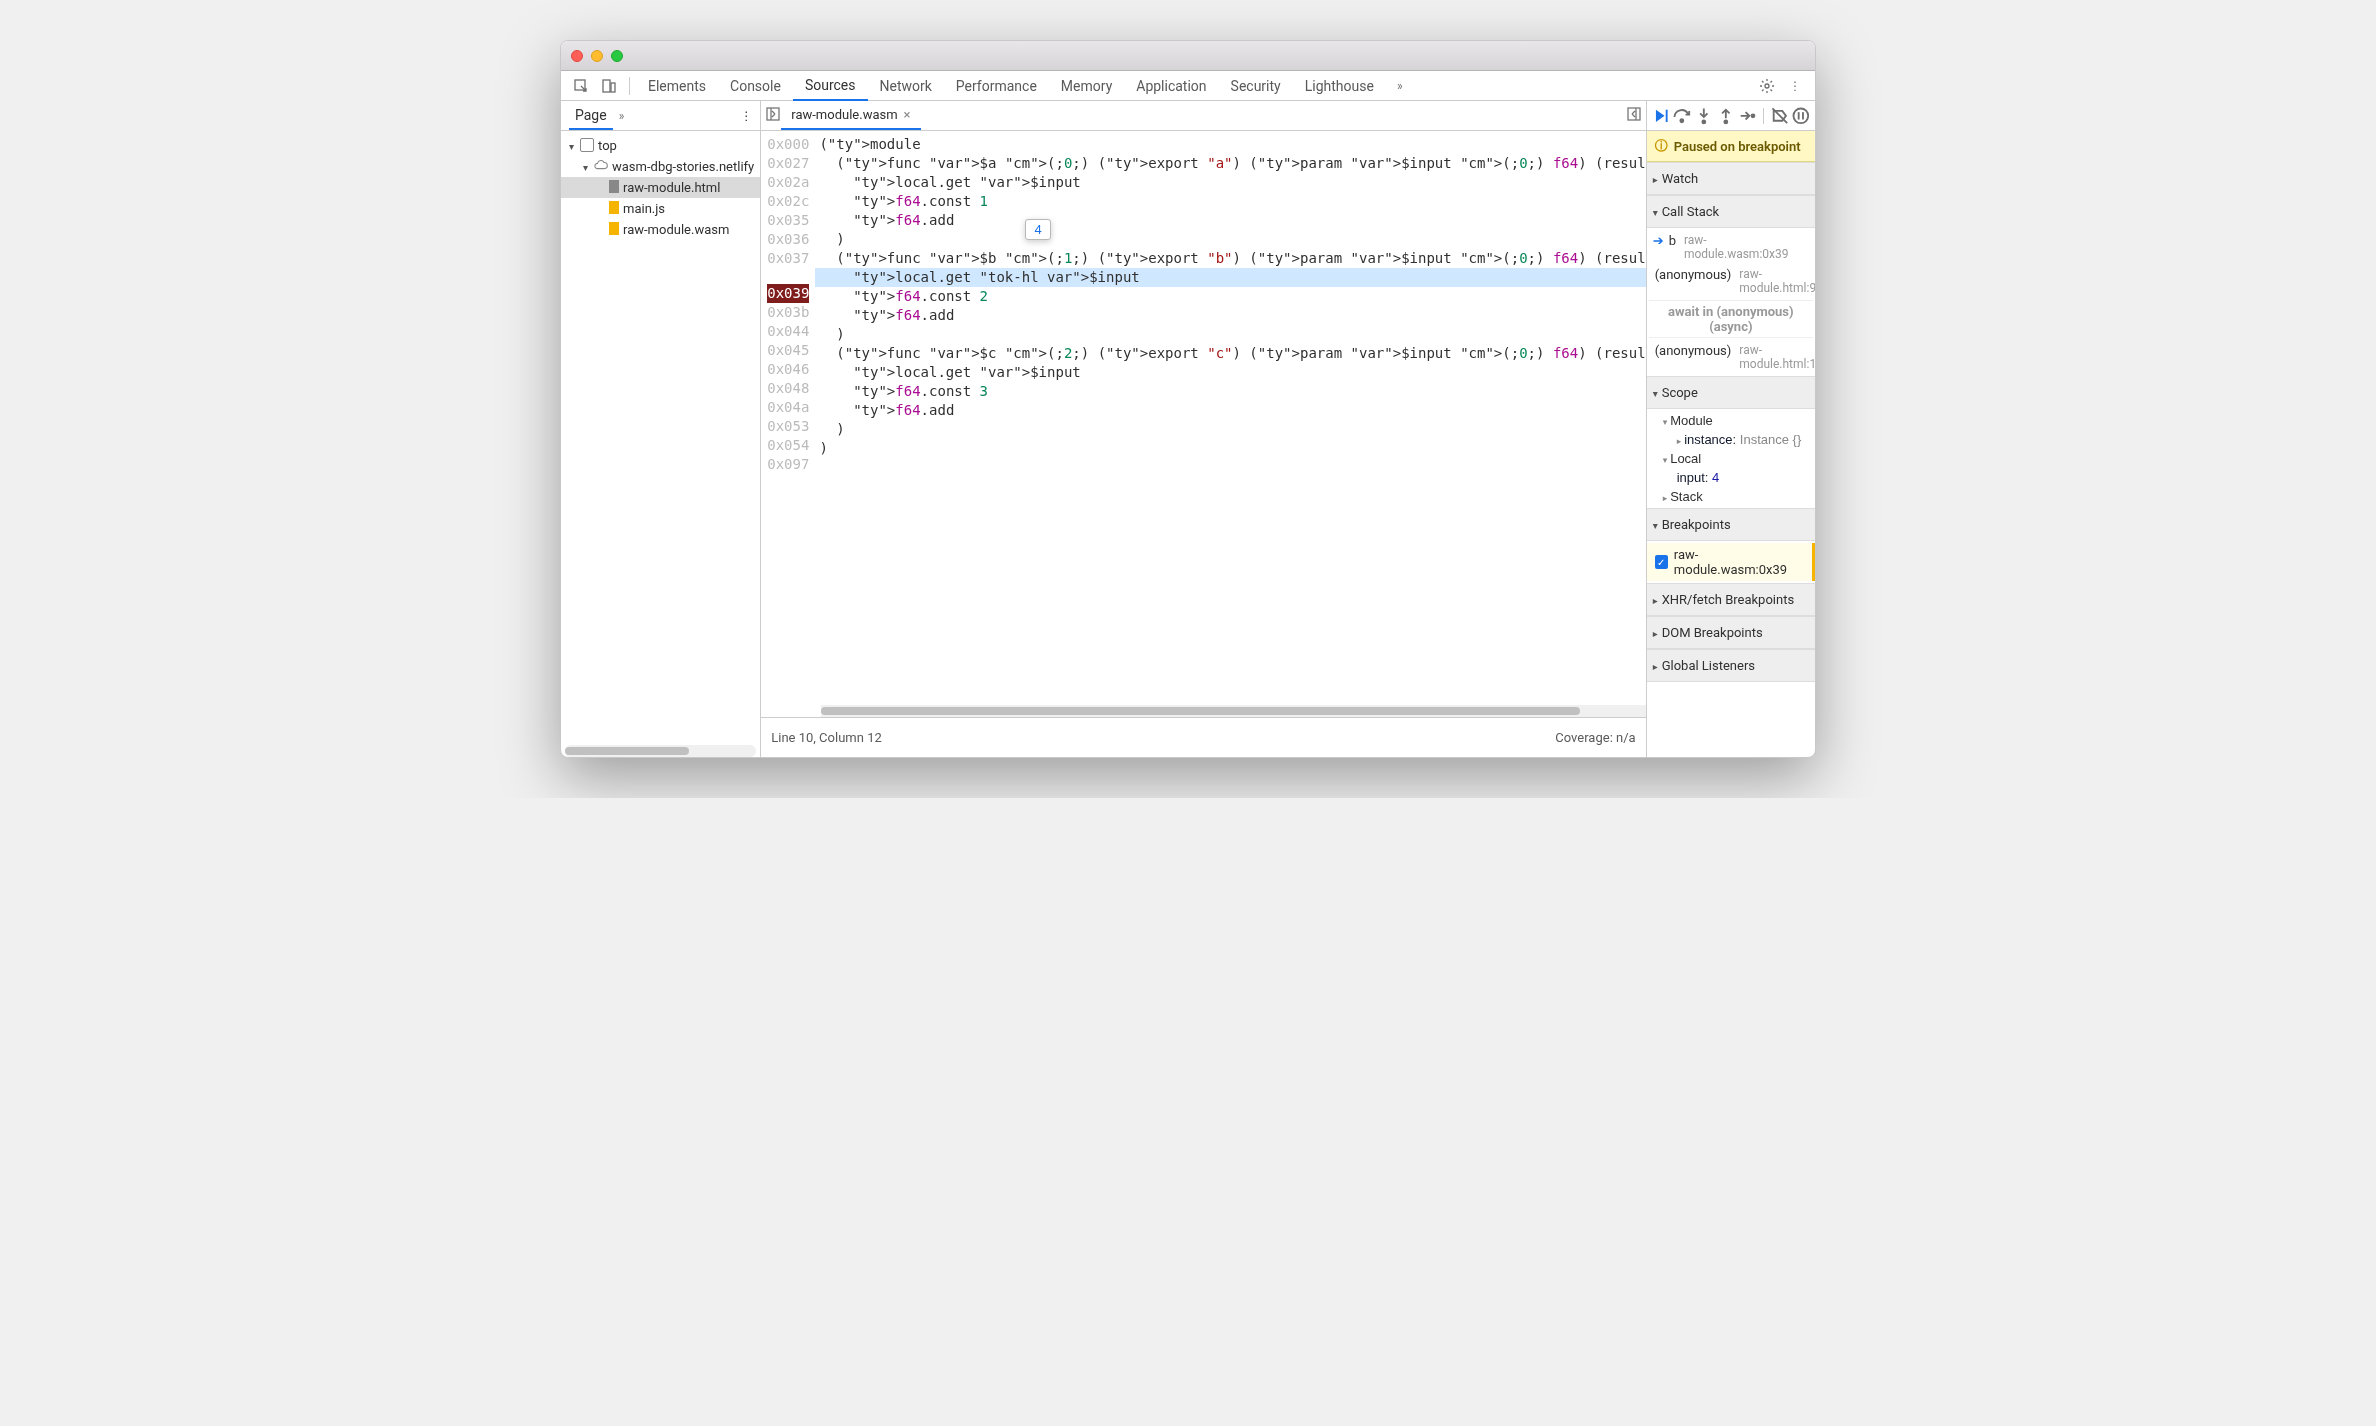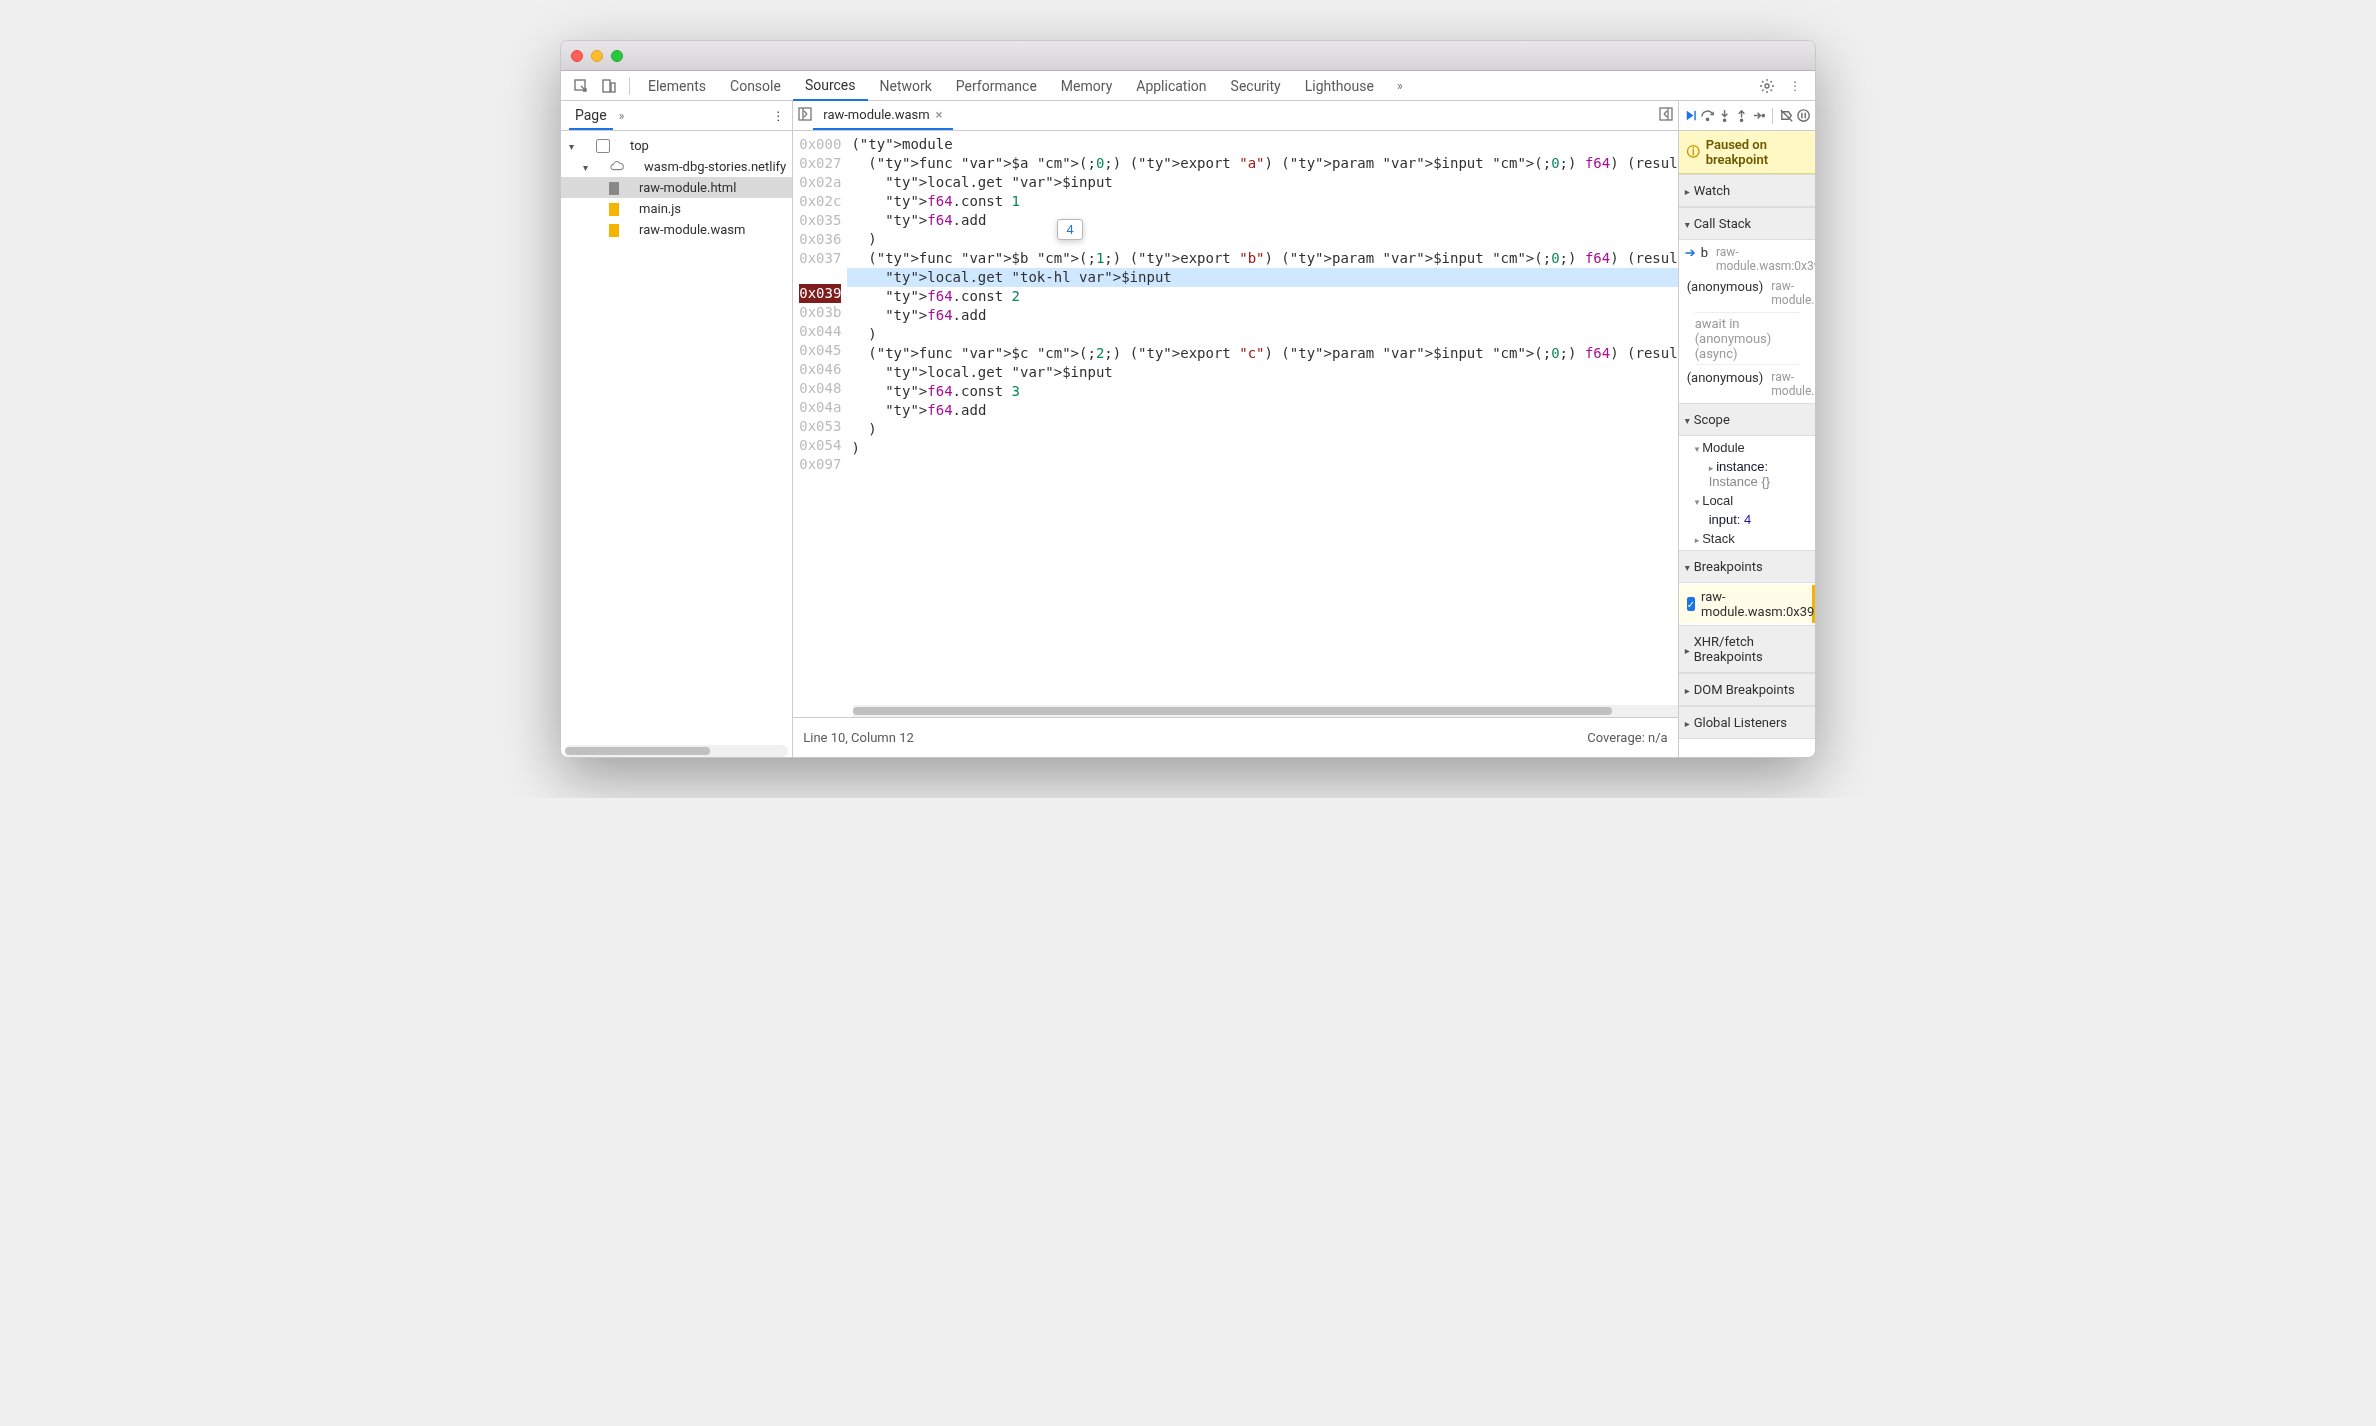--- a/index.html
+++ b/index.html
@@ -15,21 +15,21 @@
 .toolbar .sep { width: 1px; height: 18px; background: #ccc; margin: 0 6px; }
 .tabs { display: flex; align-items: center; flex: 1; }
 .tab { padding: 0 12px; height: 30px; display: flex; align-items: center; color: #5a5a5a; font-size: 14px; }
 .tab.active { color: #333; border-bottom: 2px solid #1a73e8; }
 .main { flex: 1; display: flex; overflow: hidden; }
 
 .nav { width: 246px; border-right: 1px solid #ccc; display: flex; flex-direction: column; }
 .nav-head { height: 30px; display: flex; align-items: center; padding: 0 8px; border-bottom: 1px solid #ccc; }
 .nav-tab { color: #333; font-size: 14px; padding: 0 6px; height: 29px; display: flex; align-items: center; border-bottom: 2px solid #1a73e8; }
 .nav-tree { padding: 4px 0; flex: 1; overflow: auto; font-size: 13px; }
-.tree-row { padding: 3px 6px; display: flex; align-items: flex-end; gap: 20px; white-space: nowrap; }
+.tree-row { padding: 3px 6px; display: flex; align-items: flex-start; gap: 4px; white-space: nowrap; }
 .tree-row.d1{padding-left:8px;} .tree-row.d2{padding-left:22px;} .tree-row.d3{padding-left:48px;}
 .tree-row.sel { background: #dadada; }
 .tri::before{content:"▾"; color:#555; font-size:10px; margin-right:2px;}
 .fic { width:14px;height:14px;display:flex;align-items:center;justify-content:center;}
 .fic.pg{border:1px solid #888;border-radius:2px;}
 .fic.cl svg{width:14px;height:14px;}
 .fic.doc{background:#888;width:10px;height:13px;}
 .fic.js{background:#f4b400;width:10px;height:13px;}
 .scrollbar-h{height:12px;background:#f0f0f0;margin:0 4px;border-radius:6px;position:relative;}
 .scrollbar-h::after{content:"";position:absolute;left:0;top:2px;height:8px;width:65%;background:#c0c0c0;border-radius:4px;}
@@ -55,21 +55,21 @@
 .dbg-tb .btn.blue{color:#1a73e8;}
 .pause-banner{background:#fff8c4;padding:6px 8px;display:flex;align-items:center;gap:6px;font-weight:600;color:#6b5a00;border-bottom:1px solid #e0d880;font-size:13px;}
 .pane-hd{background:#eee;border-top:1px solid #ddd;border-bottom:1px solid #ddd;padding:8px 6px;display:flex;align-items:center;gap:4px;font-size:13px;}
 .pane-hd .arr::before{content:"▸";color:#555;font-size:10px;}
 .pane-hd.open .arr::before{content:"▾";}
 .pane-body{padding:2px 0;font-size:13px;}
 .frame{padding:3px 8px;display:flex;justify-content:space-between;gap:8px;}
 .frame.cur::before{content:"➔";color:#1a73e8;position:absolute;left:6px;}
 .frame.cur{padding-left:22px;position:relative;}
 .loc{color:#999;font-size:12px;}
-.async-lbl{color:#999;text-align:left;padding:3px 0;border-top:1px solid #eee;border-bottom:1px solid #eee;margin:2px 16px;}
+.async-lbl{color:#999;text-align:center;padding:3px 0;border-top:1px solid #eee;border-bottom:1px solid #eee;margin:2px 2px;font-weight:bold;}
 .scope-row{padding:2px 8px 2px 16px;font-family:Liberation Sans, sans-serif;font-size:13px;}
 .scope-row .arr::before{content:"▾";color:#888;font-size:9px;margin-right:3px;}
 .scope-row.c .arr::before{content:"▸";}
 .prop{color:#0f172a;} .val{color:#888;}
 .bp-row{background:#fffde7;padding:4px 8px;display:flex;align-items:center;gap:6px;border-right:3px solid #f4b400;}
 .chk{width:14px;height:14px;background:#1a73e8;border-radius:2px;display:flex;align-items:center;justify-content:center;color:#fff;font-size:10px;}
 .ico svg{width:16px;height:16px;}
 </style>
 </head>
 <body>

